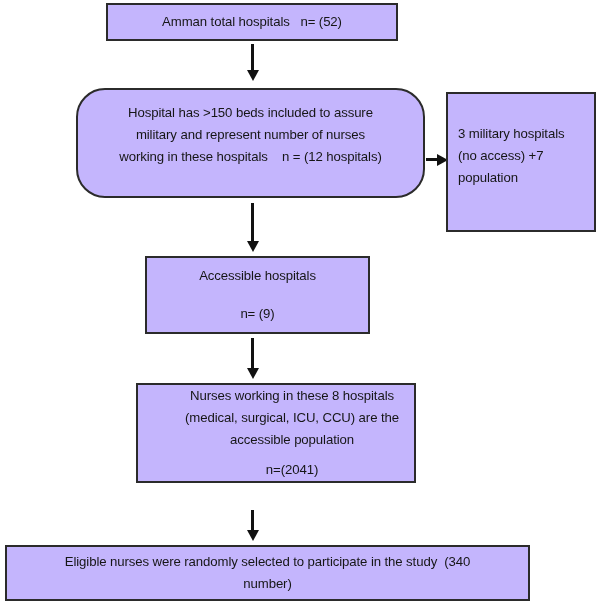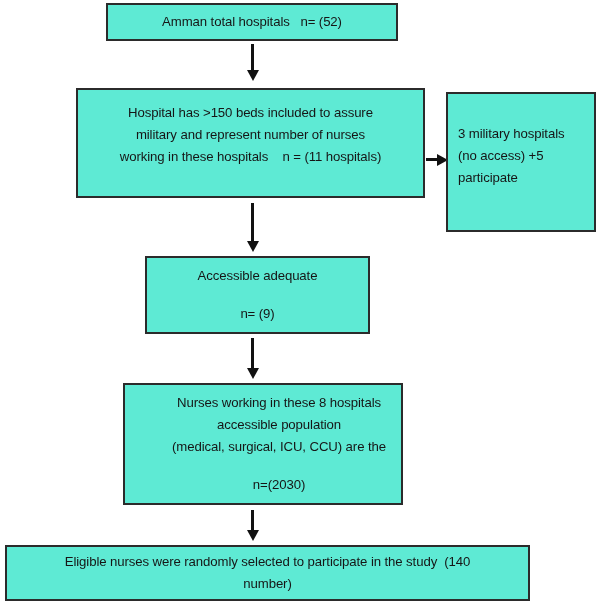--- a/index.html
+++ b/index.html
@@ -13,40 +13,40 @@
     width: 600px;
     height: 610px;
     background: #ffffff;
     font-family: "Liberation Sans", "DejaVu Sans", sans-serif;
     overflow: hidden;
   }
   .node {
     position: absolute;
     box-sizing: border-box;
     border: 2px solid #2b2b2b;
-    background: #5eead4;
+    background: #c4b5fd;
     display: flex;
     flex-direction: column;
     justify-content: center;
     color: #161616;
     font-size: 13.2px;
     line-height: 22px;
     letter-spacing: -0.1px;
   }
   .node.center { align-items: center; text-align: center; }
   .node.leftal { align-items: flex-start; text-align: left; padding-left: 10px; }
   .node .line { display: block; white-space: pre; }
   .node .spacer { display: block; height: 16px; }
 
   
   #node-total        { left: 106px; top: 3px;   width: 292px; height: 38px; }
-  #node-criteria     { left: 76px;  top: 88px;  width: 349px; height: 110px; padding-bottom: 16px; }
+  #node-criteria     { left: 76px;  top: 88px;  width: 349px; height: 110px; padding-bottom: 16px; border-radius: 29px; }
   #node-excluded     { left: 446px; top: 92px;  width: 150px; height: 140px; padding-bottom: 13px; }
   #node-accessible   { left: 145px; top: 256px; width: 225px; height: 78px; }
-  #node-population   { left: 123px; top: 383px; width: 280px; height: 122px; padding-left: 32px; }
+  #node-population   { left: 136px; top: 383px; width: 280px; height: 100px; padding-left: 32px; }
   #node-eligible     { left: 5px;   top: 545px; width: 525px; height: 56px; }
 
   
   .arrow-v {
     position: absolute;
     width: 3px;
     background: #111111;
   }
   .arrow-v::after {
     content: "";
@@ -88,49 +88,49 @@
 
   <div class="node center" id="node-total">
     <span class="line">Amman total hospitals   n= (52)</span>
   </div>
 
   <div class="arrow-v" id="arrow-total-criteria"></div>
 
   <div class="node center" id="node-criteria">
     <span class="line">Hospital has &gt;150 beds included to assure</span>
     <span class="line">military and represent number of nurses</span>
-    <span class="line">working in these hospitals    n = (11 hospitals)</span>
+    <span class="line">working in these hospitals    n = (12 hospitals)</span>
   </div>
 
   <div class="arrow-h" id="arrow-criteria-excluded"></div>
 
   <div class="node leftal" id="node-excluded">
     <span class="line">3 military hospitals</span>
-    <span class="line">(no access) +5</span>
-    <span class="line">participate</span>
+    <span class="line">(no access) +7</span>
+    <span class="line">population</span>
   </div>
 
   <div class="arrow-v" id="arrow-criteria-accessible"></div>
 
   <div class="node center" id="node-accessible">
-    <span class="line">Accessible adequate</span>
+    <span class="line">Accessible hospitals</span>
     <span class="spacer"></span>
     <span class="line">n= (9)</span>
   </div>
 
   <div class="arrow-v" id="arrow-accessible-pop"></div>
 
   <div class="node center" id="node-population">
     <span class="line">Nurses working in these 8 hospitals</span>
+    <span class="line">(medical, surgical, ICU, CCU) are the</span>
     <span class="line">accessible population</span>
-    <span class="line">(medical, surgical, ICU, CCU) are the</span>
     <span class="spacer"></span>
-    <span class="line">n=(2030)</span>
+    <span class="line">n=(2041)</span>
   </div>
 
   <div class="arrow-v" id="arrow-pop-eligible"></div>
 
   <div class="node center" id="node-eligible">
-    <span class="line">Eligible nurses were randomly selected to participate in the study  (140</span>
+    <span class="line">Eligible nurses were randomly selected to participate in the study  (340</span>
     <span class="line">number)</span>
   </div>
 
 </div>
 
 </body></html>

